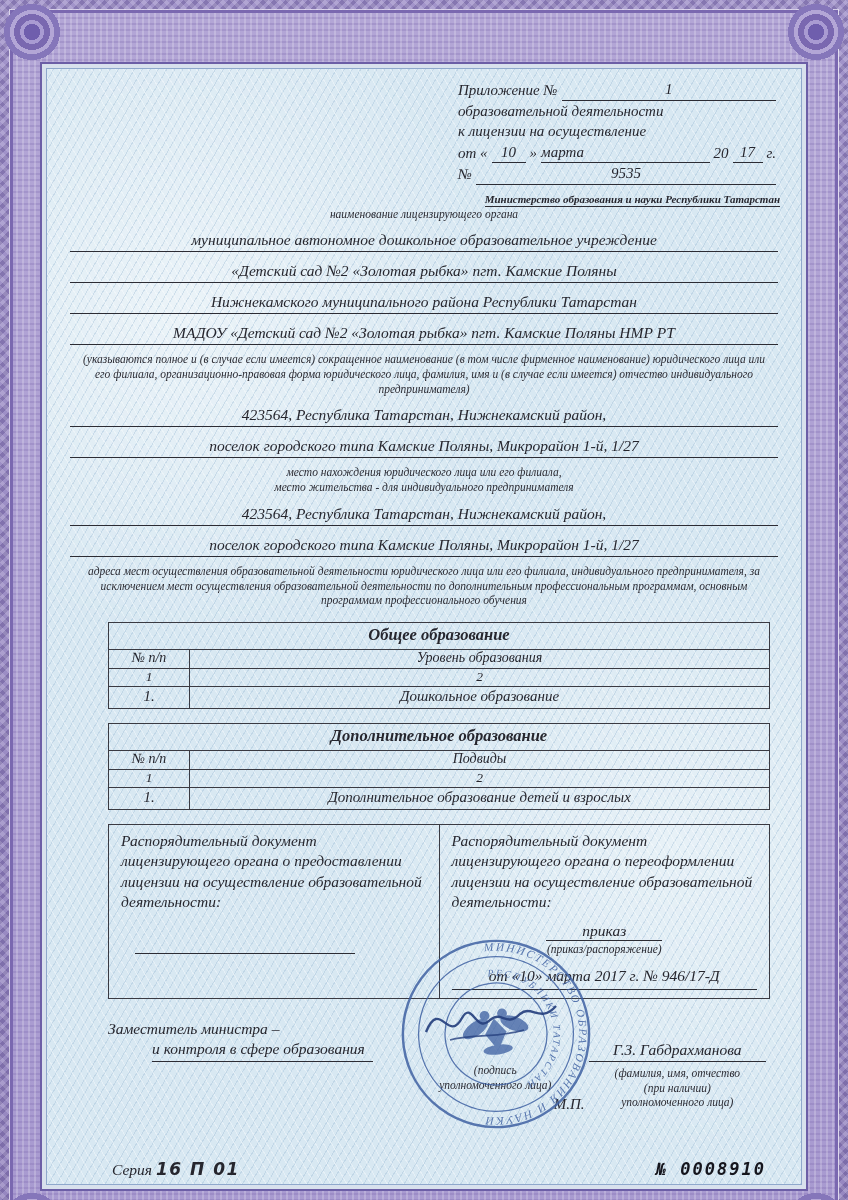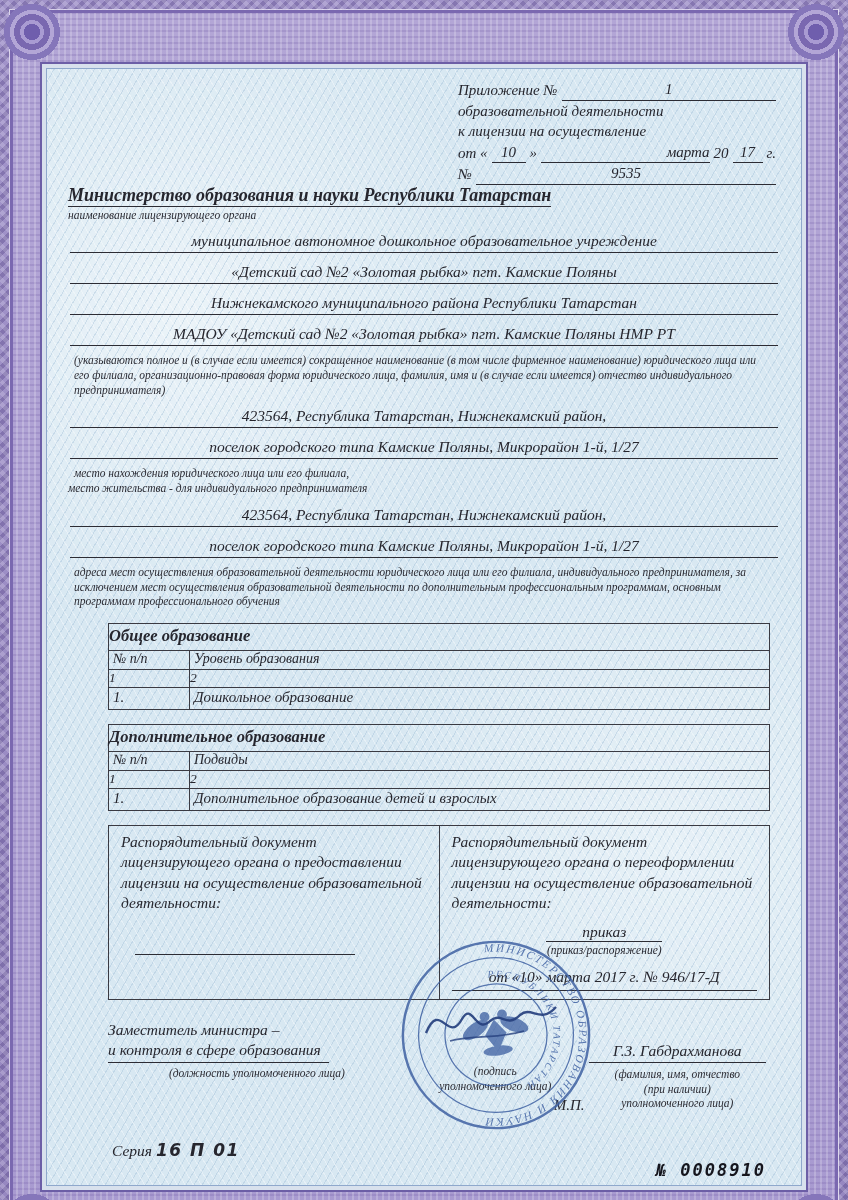--- a/index.html
+++ b/index.html
@@ -31,57 +31,57 @@
       radial-gradient(circle at 82% 70%, rgba(255,255,255,.4), transparent 30%),
       #d8e8f2;}
   .u{border-bottom:1.5px solid #2c2c34;padding-bottom:1px;}
   .fill{border-bottom:1px solid #2c2c34;text-align:center;}
   .grow{flex:1;}
   
   .head-right{width:318px;margin:2px 4px 0 auto;font-size:15px;line-height:1.3;}
   .hline{display:flex;align-items:flex-end;gap:4px;}
   .hline + .hline, .head-right > div{margin-top:1px;}
   .w34{width:34px;display:inline-block;} .w30{width:30px;display:inline-block;}
-  .mgrow{flex:1;border-bottom:1px solid #2c2c34;text-align:right;}
-  
-  .title{text-align:left;font-size:18px;font-weight:bold;margin-top:0;}
-  .cap{font-size:11.5px;line-height:1.28;color:#2b2b33;}
+  .mgrow{flex:1;border-bottom:1px solid #2c2c34;text-align:left;}
+  
+  .title{text-align:right;font-size:11px;font-weight:bold;margin-top:8px;}
+  .cap{font-size:11.5px;text-align:center;line-height:1.28;color:#2b2b33;}
   .cap-mt{margin-top:2px;}
   .rule-line{border-bottom:1px solid #2c2c34;text-align:center;font-size:15.5px;padding-bottom:2px;margin:10px 2px 0;}
   .para-cap{margin:7px 6px 0;}
   
   table{border-collapse:collapse;margin:14px 10px 0 40px;width:calc(100% - 50px);}
-  td{border:1px solid #3a3a42;}
+  td{border:1px solid #3a3a42;text-align:center;}
   .c1{width:72px;}
   .t-title{font-size:16.5px;font-weight:bold;padding:2px 0 4px;}
   .t-h{font-size:14px;padding:0 4px 2px;}
   .t-n{font-size:13.5px;padding:0 0 1px;}
   .t-d{font-size:15px;padding:1px 4px 3px;}
   
   .lower{position:relative;}
   .orders td{vertical-align:top;text-align:left;padding:6px 12px 8px;font-size:15.5px;line-height:1.32;width:50%;}
   .blank-line{border-bottom:1px solid #2c2c34;height:24px;width:72%;margin:16px 0 2px 14px;}
   .o-kind{text-align:center;margin-top:8px;}
   .o-kind .u{padding:0 36px 1px;border-bottom-width:1px;}
   .o-kind-cap{font-size:11.5px;text-align:center;margin-top:1px;}
   .o-date{text-align:center;border-bottom:1px solid #2c2c34;margin-top:9px;padding-bottom:2px;}
   
   .sig-row{display:flex;margin:20px 10px 0 40px;}
   .sig-left{width:45%;font-size:15.5px;line-height:1.32;}
-  .pos3{border-bottom:1px solid #2c2c34;display:inline-block;padding-right:8px;padding-bottom:1px;}
+  .pos3{border-bottom:1px solid #2c2c34;display:inline-block;padding-right:8px;padding-bottom:1px;margin-left:44px;}
   .sig-left .cap{text-align:center;margin-top:3px;}
   .sig-mid{width:27%;text-align:center;padding-top:44px;}
   .mp{font-size:15px;margin-top:4px;text-align:right;}
   .sig-right{width:28%;text-align:center;padding-top:22px;}
   .name{border-bottom:1px solid #2c2c34;font-size:15.5px;padding-bottom:2px;margin:0 4px 4px;}
   
   .stamp{position:absolute;left:330px;top:112px;width:196px;height:196px;opacity:.82;transform:rotate(-8deg);z-index:4;pointer-events:none;}
   .sig-stroke{position:absolute;left:352px;top:168px;width:150px;height:60px;z-index:5;pointer-events:none;}
   
-  .foot-row{display:flex;justify-content:space-between;align-items:flex-start;margin:26px 14px 0 44px;}
+  .foot-row{display:flex;justify-content:space-between;align-items:flex-end;margin:26px 14px 0 44px;}
   .series{font-size:15.5px;}
   .series-v{font-weight:bold;font-size:17px;letter-spacing:1.5px;font-family:"DejaVu Sans",sans-serif;}
   .doc-num{font-family:"DejaVu Sans Mono",monospace;font-weight:bold;font-size:17px;letter-spacing:2px;color:#15151d;margin-top:20px;}
 </style>
 </head>
 <body>
 
 <div class="page">
   <div class="frame">
     <div class="frame-mid">
@@ -187,21 +187,20 @@
                 <div class="o-date">от «10» марта 2017 г. № 946/17-Д</div>
               </td>
             </tr>
           </tbody>
             </table>
 
           <div class="sig-row">
             <div class="sig-left">
               <div>Заместитель министра –</div>
               <div><span class="pos3">и контроля в сфере образования</span></div>
-              <div class="cap">(должность уполномоченного лица)</div>
             </div>
             <div class="sig-mid">
               <div class="cap">(подпись</div>
               <div class="cap">уполномоченного лица)</div>
               <div class="mp">М.П.</div>
             </div>
             <div class="sig-right">
               <div class="name">Г.З. Габдрахманова</div>
               <div class="cap">(фамилия, имя, отчество</div>
               <div class="cap">(при наличии)</div>

